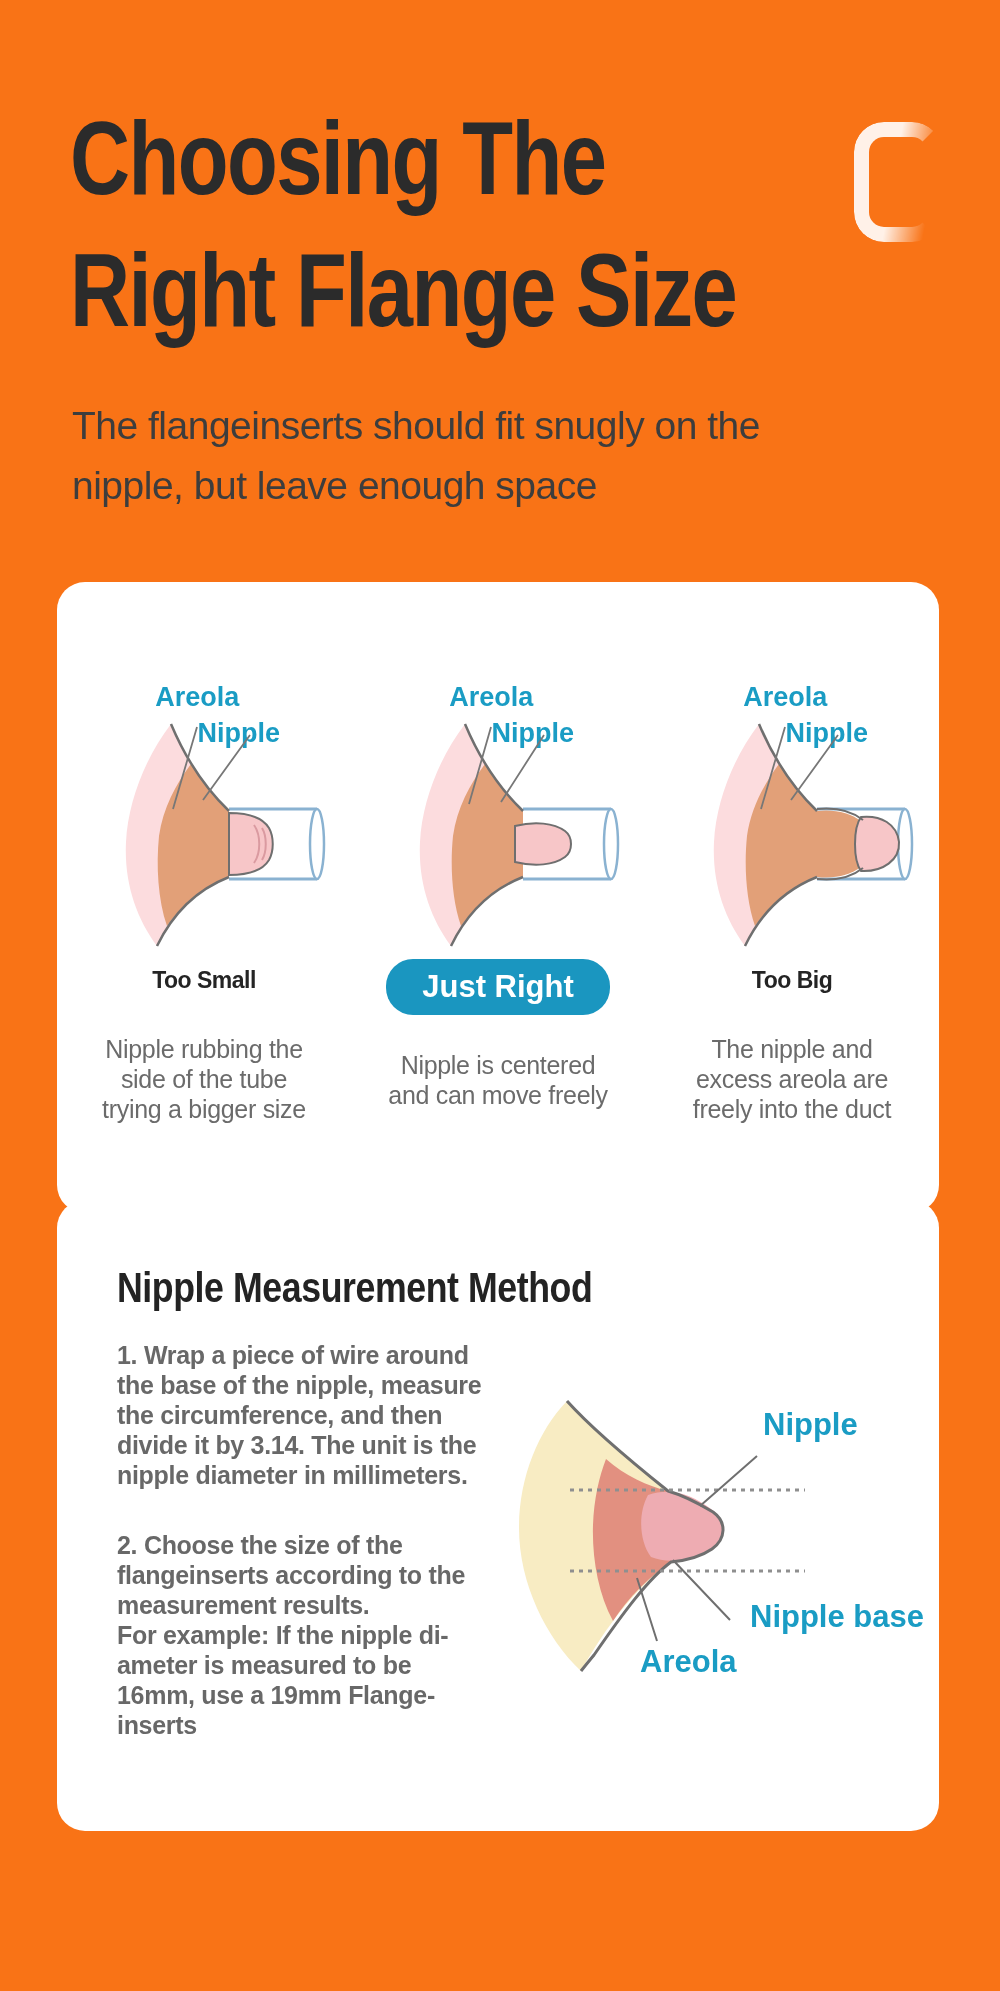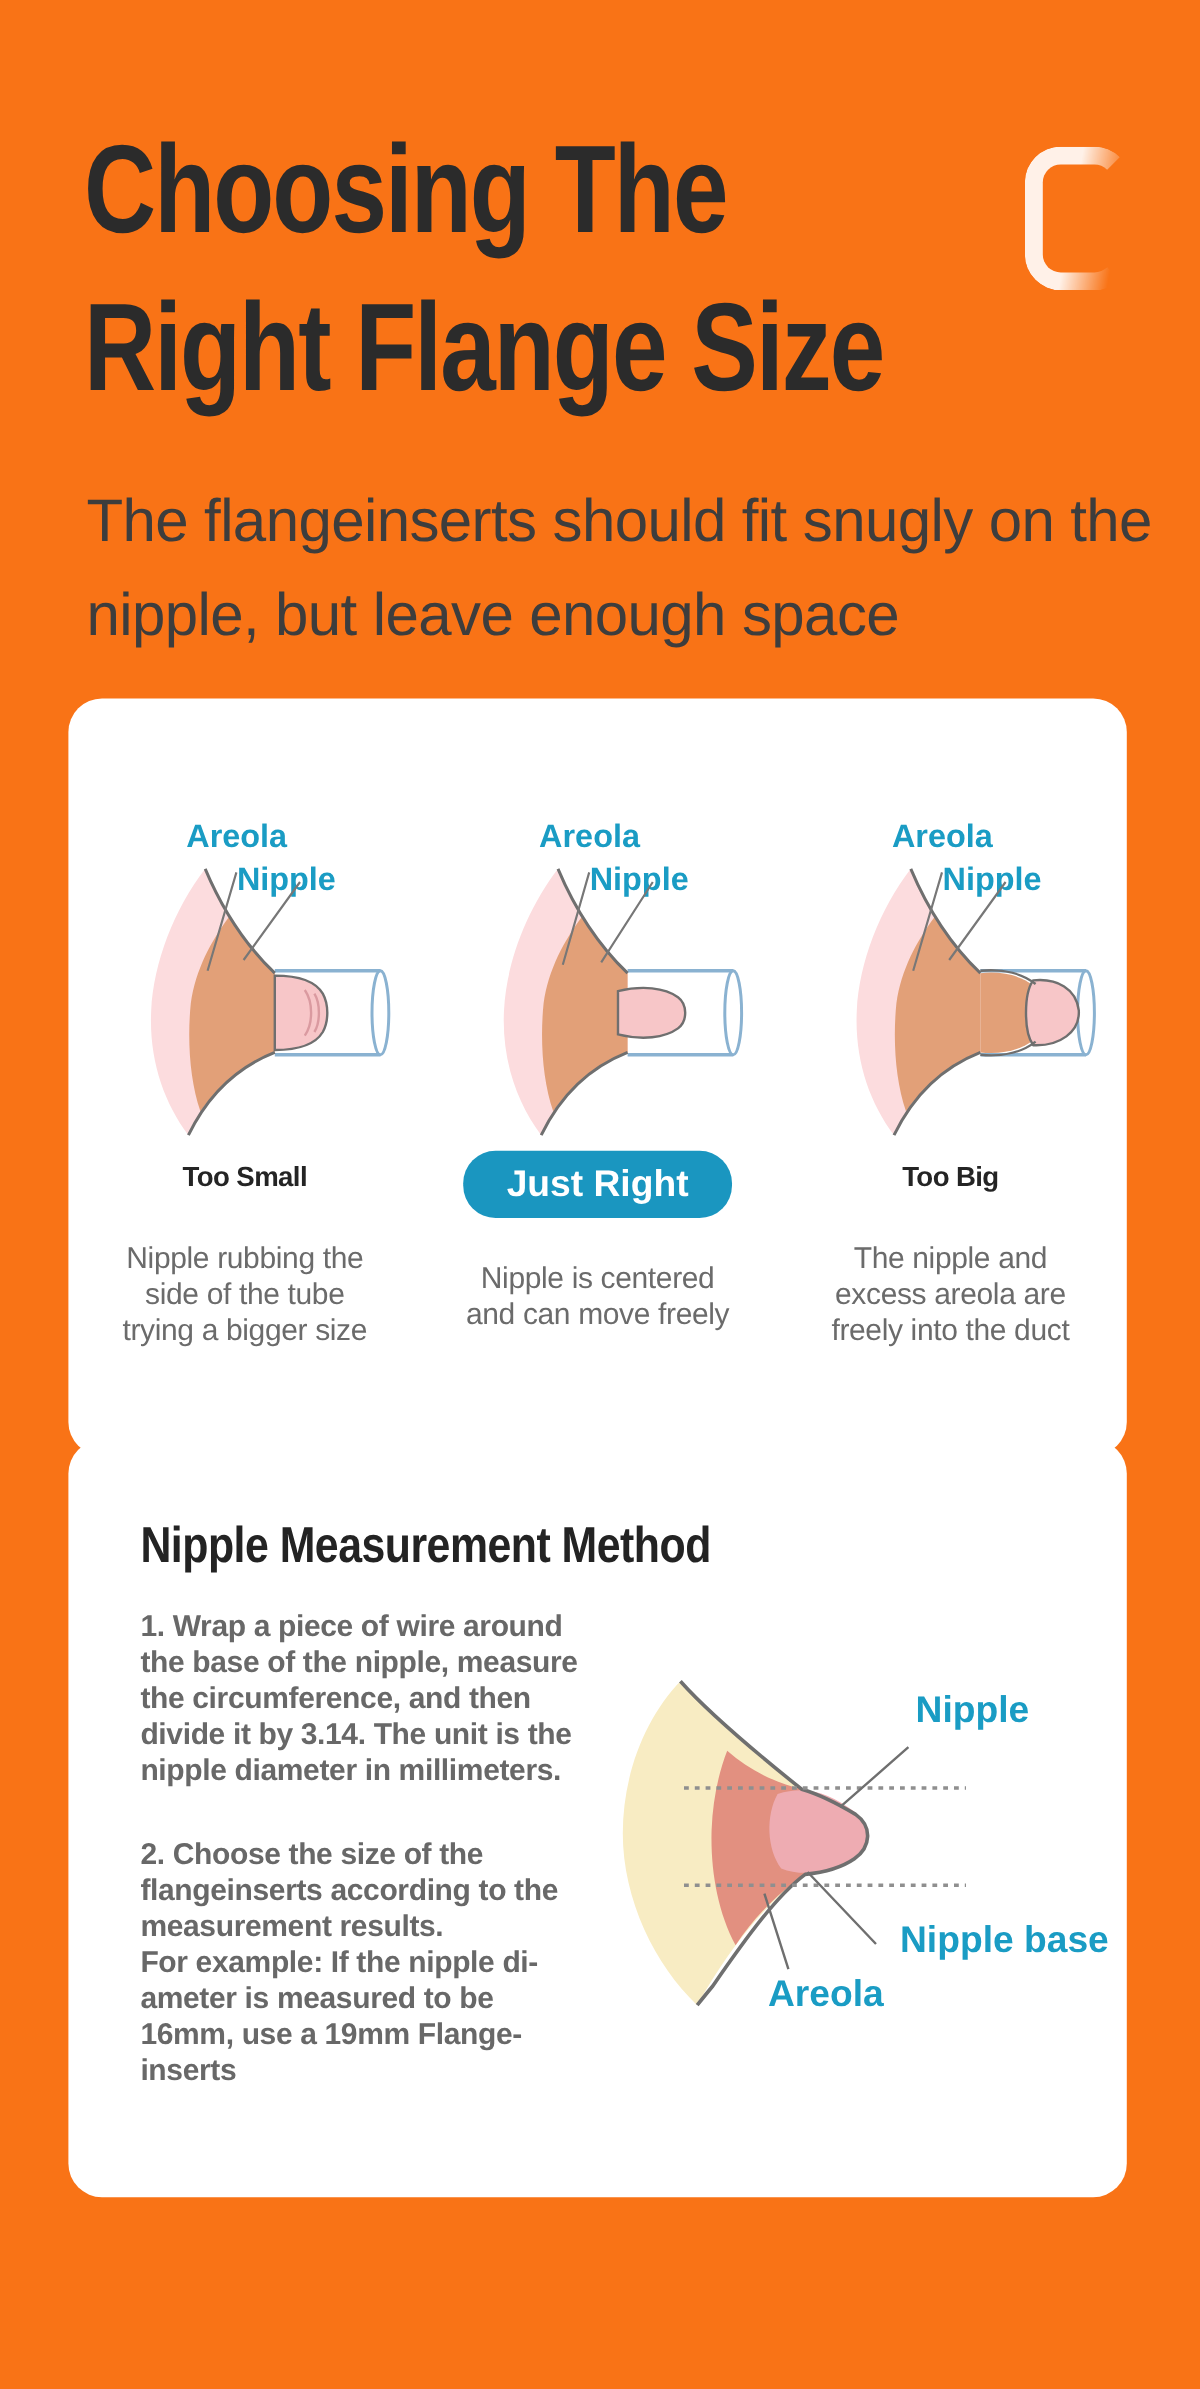--- a/index.html
+++ b/index.html
@@ -8,21 +8,21 @@
 
   
   .deco-c{position:absolute;left:854px;top:122px;width:58px;height:90px;
     border:15px solid rgba(255,255,255,.9);border-right-color:transparent;border-radius:30px;
     -webkit-mask:linear-gradient(100deg,#000 45%,transparent 82%);
     mask:linear-gradient(100deg,#000 45%,transparent 82%);}
 
   .title{position:absolute;left:70px;top:92px;color:#2b2b2b;font-weight:bold;
     font-size:104px;line-height:1.27;letter-spacing:-2px;white-space:pre-line;
     transform:scaleX(.80);transform-origin:left top;}
-  .subtitle{position:absolute;left:72px;top:396px;color:#3d3d3d;font-size:50px;
+  .subtitle{position:absolute;left:72px;top:396px;color:#3d3d3d;font-size:39px;
     line-height:1.55;letter-spacing:-.5px;white-space:pre-line;}
 
   .card{position:absolute;left:57px;width:882px;height:631px;background:#ffffff;border-radius:28px;}
   .card1{top:582px;}
   .card2{top:1200px;}
 
   .cols{display:flex;height:100%;}
   .col{flex:1;position:relative;}
   .lbl{position:absolute;color:#1a9cc4;font-weight:bold;font-size:27px;white-space:nowrap;}
   .lbl-areola{top:100px;left:50%;transform:translateX(-58%);}

